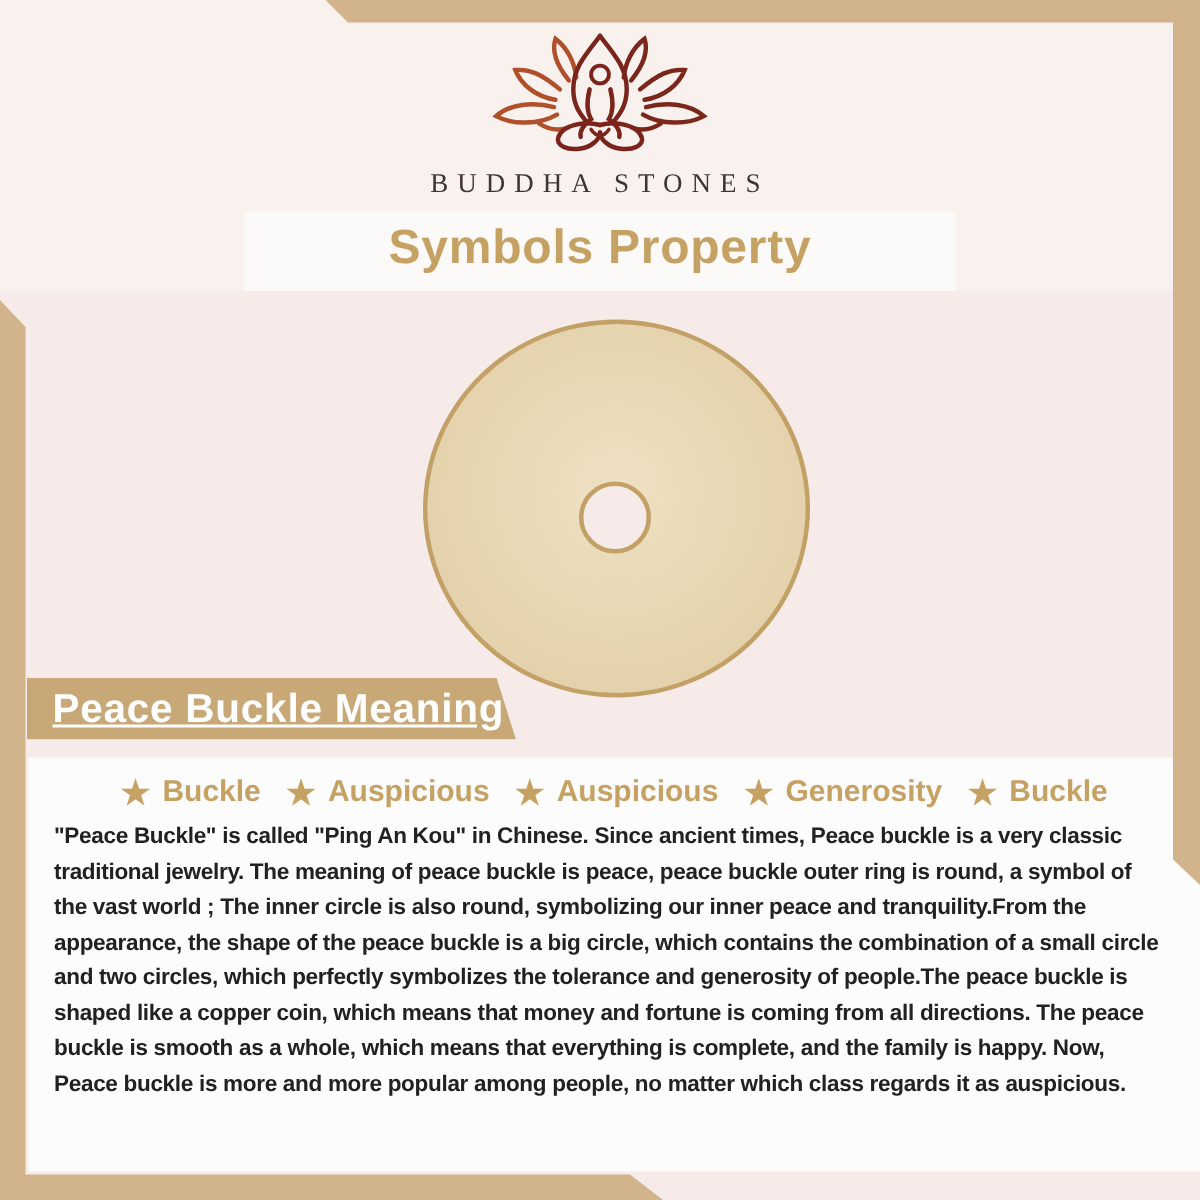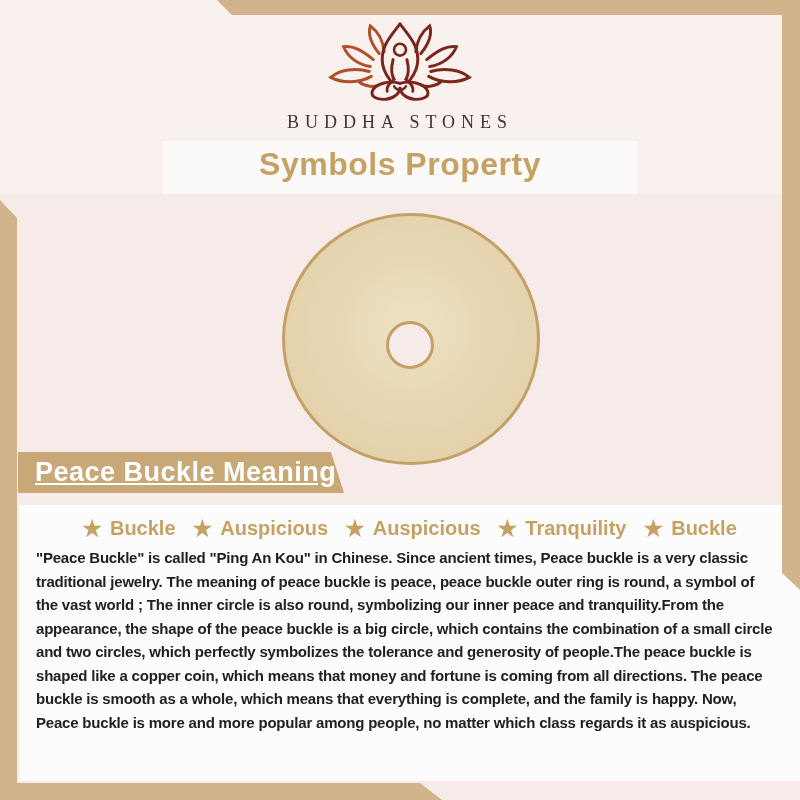--- a/index.html
+++ b/index.html
@@ -120,21 +120,21 @@
       <span class="symbol-item">
         <span class="star-icon">★</span>
         <span>Auspicious</span>
       </span>
       <span class="symbol-item">
         <span class="star-icon">★</span>
         <span>Auspicious</span>
       </span>
       <span class="symbol-item">
         <span class="star-icon">★</span>
-        <span>Tranquility</span>
+        <span>Generosity</span>
       </span>
       <span class="symbol-item">
         <span class="star-icon">★</span>
         <span>Buckle</span>
       </span>
     </div>
     <div class="article-text">"Peace Buckle" is called "Ping An Kou" in Chinese. Since ancient times, Peace buckle is a very classic traditional jewelry. The meaning of peace buckle is peace, peace buckle outer ring is round, a symbol of the vast world ; The inner circle is also round, symbolizing our inner peace and tranquility.From the appearance, the shape of the peace buckle is a big circle, which contains the combination of a small circle and two circles, which perfectly symbolizes the tolerance and generosity of people.The peace buckle is shaped like a copper coin, which means that money and fortune is coming from all directions. The peace buckle is smooth as a whole, which means that everything is complete, and the family is happy. Now, Peace buckle is more and more popular among people, no matter which class regards it as auspicious.</div>
   </div>
 
   <div class="frame frame-top-right"></div>

